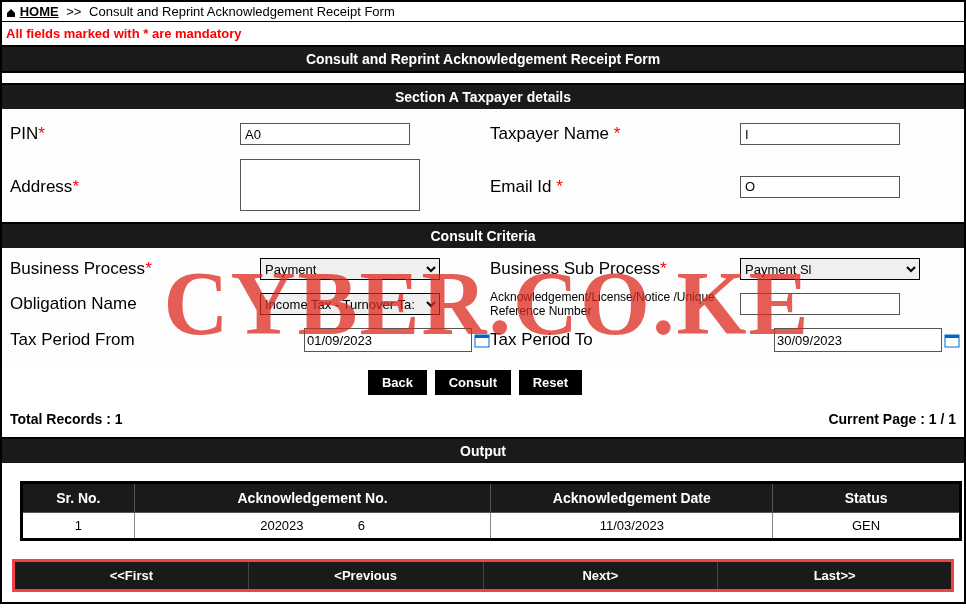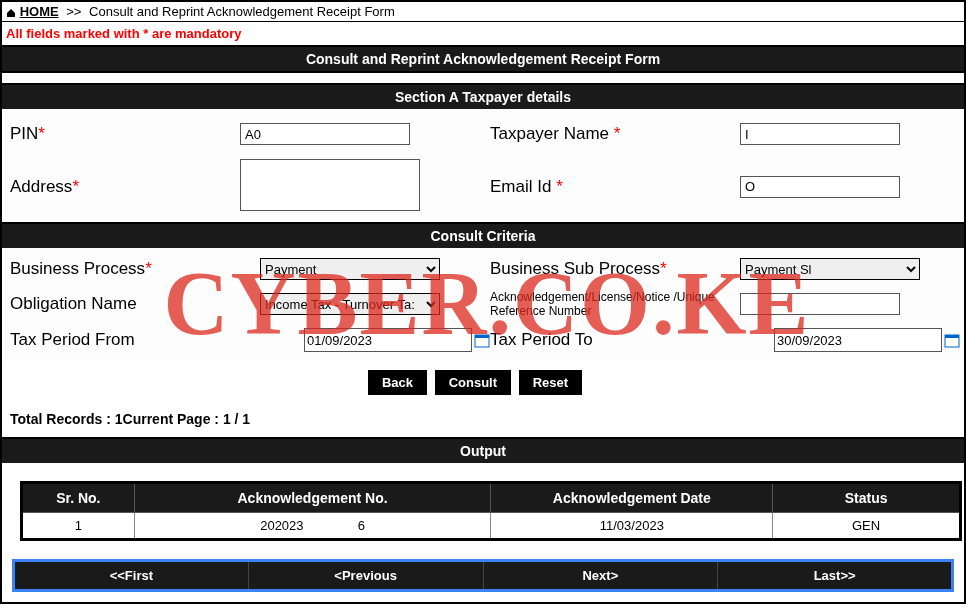--- a/index.html
+++ b/index.html
@@ -116,21 +116,21 @@
   color: #fff;
   border: none;
   padding: 5px 14px;
   font-weight: bold;
   font-size: 13px;
   cursor: pointer;
   margin: 0 2px;
 }
 .records-row {
   display: flex;
-  justify-content: flex-start;
+  justify-content: space-between;
   padding: 4px 8px 10px 8px;
   font-weight: bold;
   font-size: 14px;
 }
 .output-table {
   width: calc(100% - 20px);
   margin: 18px;
   border-collapse: collapse;
   border: 3px solid #000;
 }
@@ -145,21 +145,21 @@
 .output-table td {
   padding: 5px;
   text-align: center;
   border: 1px solid #888;
   font-size: 13px;
 }
 .pager-table {
   width: calc(100% - 20px);
   margin: 0 10px 10px 10px;
   border-collapse: collapse;
-  border: 3px solid #3b82f6;
+  border: 3px solid #ef4444;
 }
 .pager-table td {
   background: #1a1a1a;
   color: #fff;
   text-align: center;
   padding: 6px;
   font-size: 13px;
   font-weight: bold;
   border: 1px solid #444;
   cursor: pointer;

